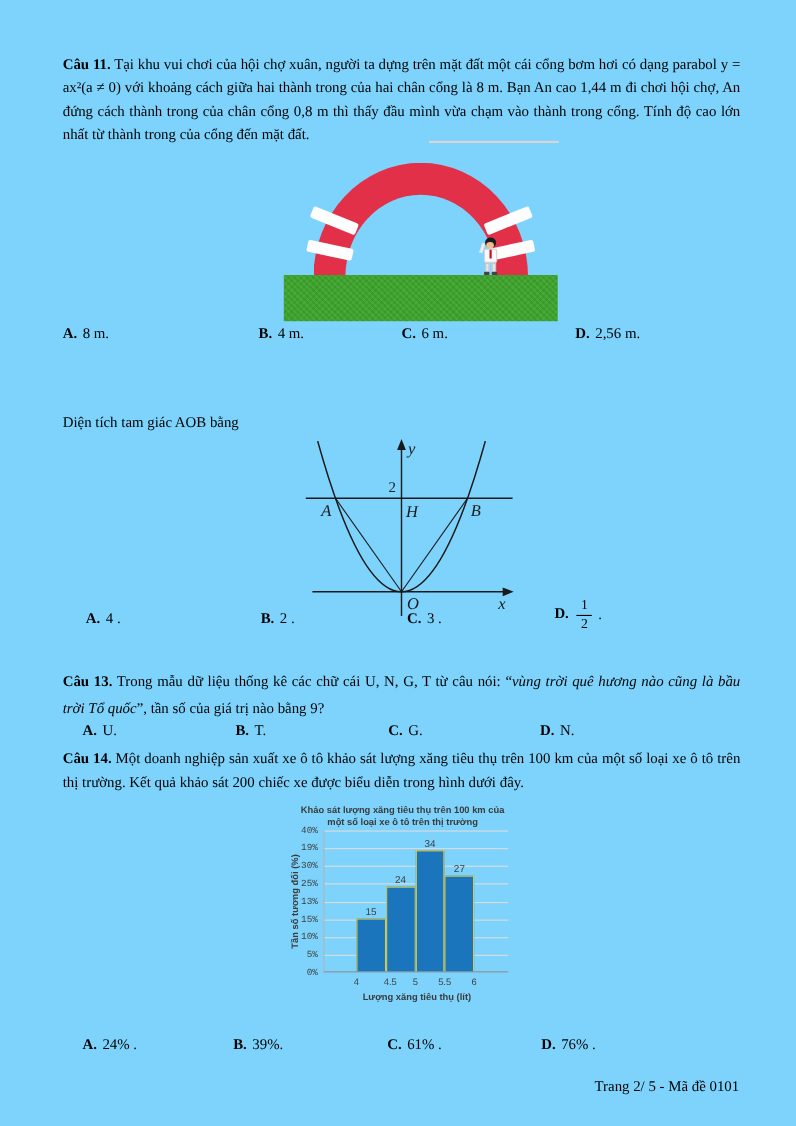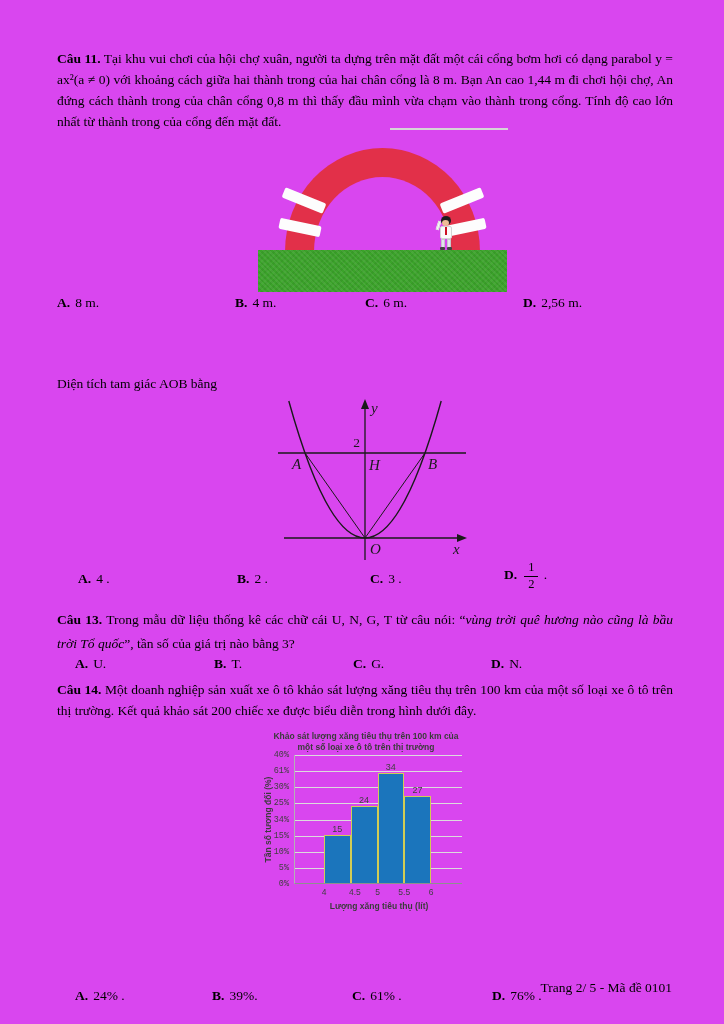--- a/index.html
+++ b/index.html
@@ -1,18 +1,18 @@
 <!DOCTYPE html>
 <html><head>
 <meta charset="utf-8">
 <style>
   * { margin:0; padding:0; box-sizing:border-box; }
   html,body { background:#ffffff; }
   body { width:724px; height:1024px; font-family:"Liberation Serif", serif; color:#000; }
-  .page { position:relative; width:724px; height:1024px; background:#d946ef; overflow:hidden; }
+  .page { position:relative; width:724px; height:1024px; background:#7dd3fc; overflow:hidden; }
 
   .q-text { position:absolute; left:57px; width:616px; text-align:justify; font-size:13.5px; line-height:21px; }
   .q-line { position:absolute; left:57px; width:640px; white-space:nowrap; font-size:13.5px; }
   .q-label { font-weight:bold; }
   .italic { font-style:italic; }
 
   .ans-row { position:absolute; left:57px; width:640px; height:22px; font-size:13.5px; }
   .ans-row .opt { position:absolute; top:0; white-space:nowrap; }
   .ans-row .opt b { font-weight:bold; margin-right:5px; }
 
@@ -119,29 +119,29 @@
     <line x1="95" y1="142" x2="155" y2="57" stroke="#1a1a1a" stroke-width="1"></line>
     <text class="gtext" x="101" y="17">y</text>
     <text class="gtext" x="183" y="158">x</text>
     <text class="gnum" x="90" y="51" text-anchor="end">2</text>
     <text class="gtext" x="22" y="73">A</text>
     <text class="gtext" x="99" y="74">H</text>
     <text class="gtext" x="158" y="73">B</text>
     <text class="gtext" x="100" y="158">O</text>
   </svg>
 
-  <div class="ans-row" style="top:559px; height:40px;">
+  <div class="ans-row" style="top:542px; height:40px;">
     <span class="opt" style="left:21px;  top:12px;"><b>A.</b><span>4 .</span></span>
     <span class="opt" style="left:180px; top:12px;"><b>B.</b><span>2 .</span></span>
     <span class="opt" style="left:313px; top:12px;"><b>C.</b><span>3 .</span></span>
     <span class="opt" style="left:447px; top:2px;"><b>D.</b><span class="frac"><span class="num">1</span><span class="den">2</span></span><span> .</span></span>
   </div>
 
   <div class="q-text" style="top:608px; line-height:24px;"><span class="q-label">Câu 13.</span>
-    <span>Trong mẫu dữ liệu thống kê các chữ cái U, N, G, T từ câu nói: “</span><span class="italic">vùng trời quê hương nào cũng là bầu trời Tổ quốc</span><span>”, tần số của giá trị nào bằng 3?</span>
+    <span>Trong mẫu dữ liệu thống kê các chữ cái U, N, G, T từ câu nói: “</span><span class="italic">vùng trời quê hương nào cũng là bầu trời Tổ quốc</span><span>”, tần số của giá trị nào bằng 9?</span>
   </div>
 
   <div class="ans-row" style="top:656px;">
     <span class="opt" style="left:18px;"><b>A.</b><span>U.</span></span>
     <span class="opt" style="left:157px;"><b>B.</b><span>T.</span></span>
     <span class="opt" style="left:296px;"><b>C.</b><span>G.</span></span>
     <span class="opt" style="left:434px;"><b>D.</b><span>N.</span></span>
   </div>
 
   <div class="q-text" style="top:679px;"><span class="q-label">Câu 14.</span>
@@ -157,46 +157,46 @@
       <div class="ylab">Tần số tương đối (%)</div>
       <div class="xlab">Lượng xăng tiêu thụ (lít)</div>
     <div class="ytick" style="top: 124px;">0%</div>
         <div class="grid" style="top: 112.875px;"></div>
         <div class="ytick" style="top: 107.875px;">5%</div>
         <div class="grid" style="top: 96.75px;"></div>
         <div class="ytick" style="top: 91.75px;">10%</div>
         <div class="grid" style="top: 80.625px;"></div>
         <div class="ytick" style="top: 75.625px;">15%</div>
         <div class="grid" style="top: 64.5px;"></div>
-        <div class="ytick" style="top: 59.5px;">34%</div>
+        <div class="ytick" style="top: 59.5px;">13%</div>
         <div class="grid" style="top: 48.375px;"></div>
         <div class="ytick" style="top: 43.375px;">25%</div>
         <div class="grid" style="top: 32.25px;"></div>
         <div class="ytick" style="top: 27.25px;">30%</div>
         <div class="grid" style="top: 16.125px;"></div>
-        <div class="ytick" style="top: 11.125px;">61%</div>
+        <div class="ytick" style="top: 11.125px;">19%</div>
         <div class="grid" style="top: 0px;"></div>
         <div class="ytick" style="top: -5px;">40%</div>
         <div class="bar" style="left: 29px; width: 26.75px; height: 48.375px; background: rgb(27, 117, 188); border-color: rgb(210, 204, 85);"></div>
         <div class="bval" style="left: 32.375px; top: 68.625px;">15</div>
         <div class="bar" style="left: 55.75px; width: 26.75px; height: 77.4px; background: rgb(27, 117, 188); border-color: rgb(210, 204, 85);"></div>
         <div class="bval" style="left: 59.125px; top: 39.6px;">24</div>
         <div class="bar" style="left: 82.5px; width: 26.75px; height: 109.65px; background: rgb(27, 117, 188); border-color: rgb(210, 204, 85);"></div>
         <div class="bval" style="left: 85.875px; top: 7.35px;">34</div>
         <div class="bar" style="left: 109.25px; width: 26.75px; height: 87.075px; background: rgb(27, 117, 188); border-color: rgb(210, 204, 85);"></div>
         <div class="bval" style="left: 112.625px; top: 29.925px;">27</div>
         <div class="xtick" style="left: 19px;">4</div>
         <div class="xtick" style="left: 45.75px; text-align: right;">4.5</div>
         <div class="xtick" style="left: 72.5px;">5</div>
         <div class="xtick" style="left: 99.25px;">5.5</div>
         <div class="xtick" style="left: 126px;">6</div>
       </div>
   </div>
 
-  <div class="ans-row" style="top:988px;">
+  <div class="ans-row" style="top:942px;">
     <span class="opt" style="left:18px;"><b>A.</b><span>24% .</span></span>
     <span class="opt" style="left:155px;"><b>B.</b><span>39%.</span></span>
     <span class="opt" style="left:295px;"><b>C.</b><span>61% .</span></span>
     <span class="opt" style="left:435px;"><b>D.</b><span>76% .</span></span>
   </div>
 
   <div class="footer">Trang 2/ 5 - Mã đề 0101</div>
 
 </div>
 

